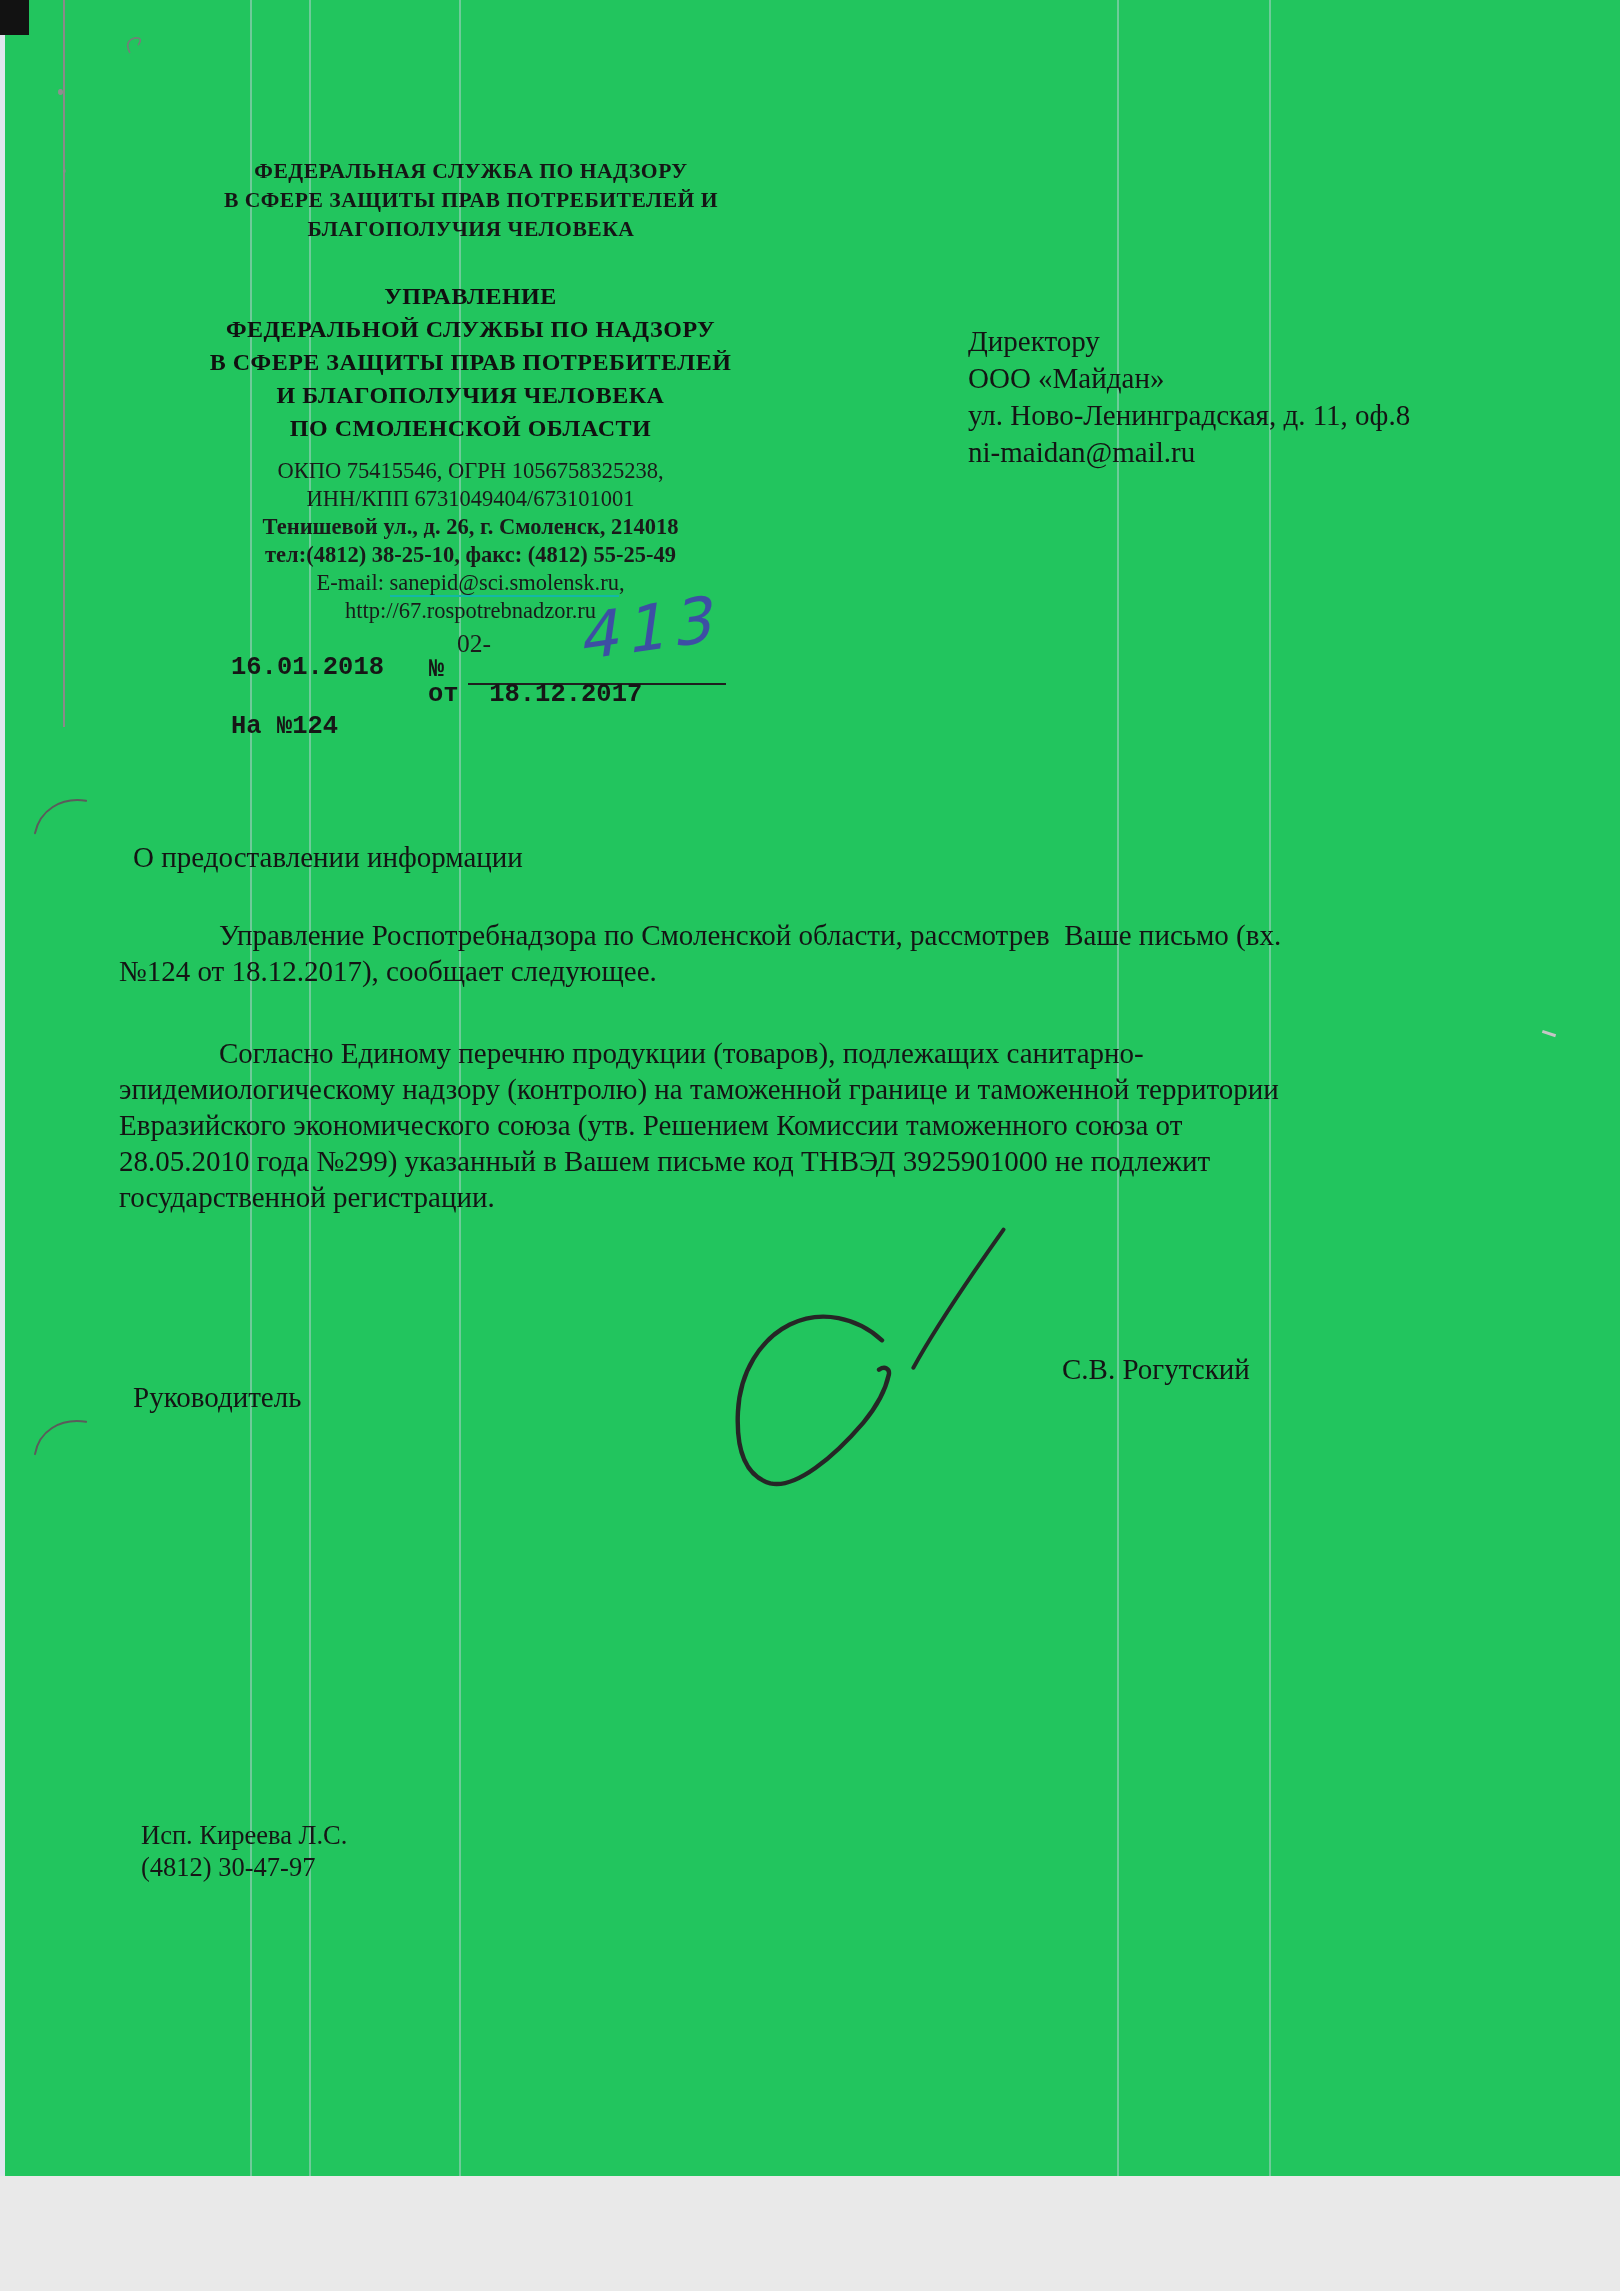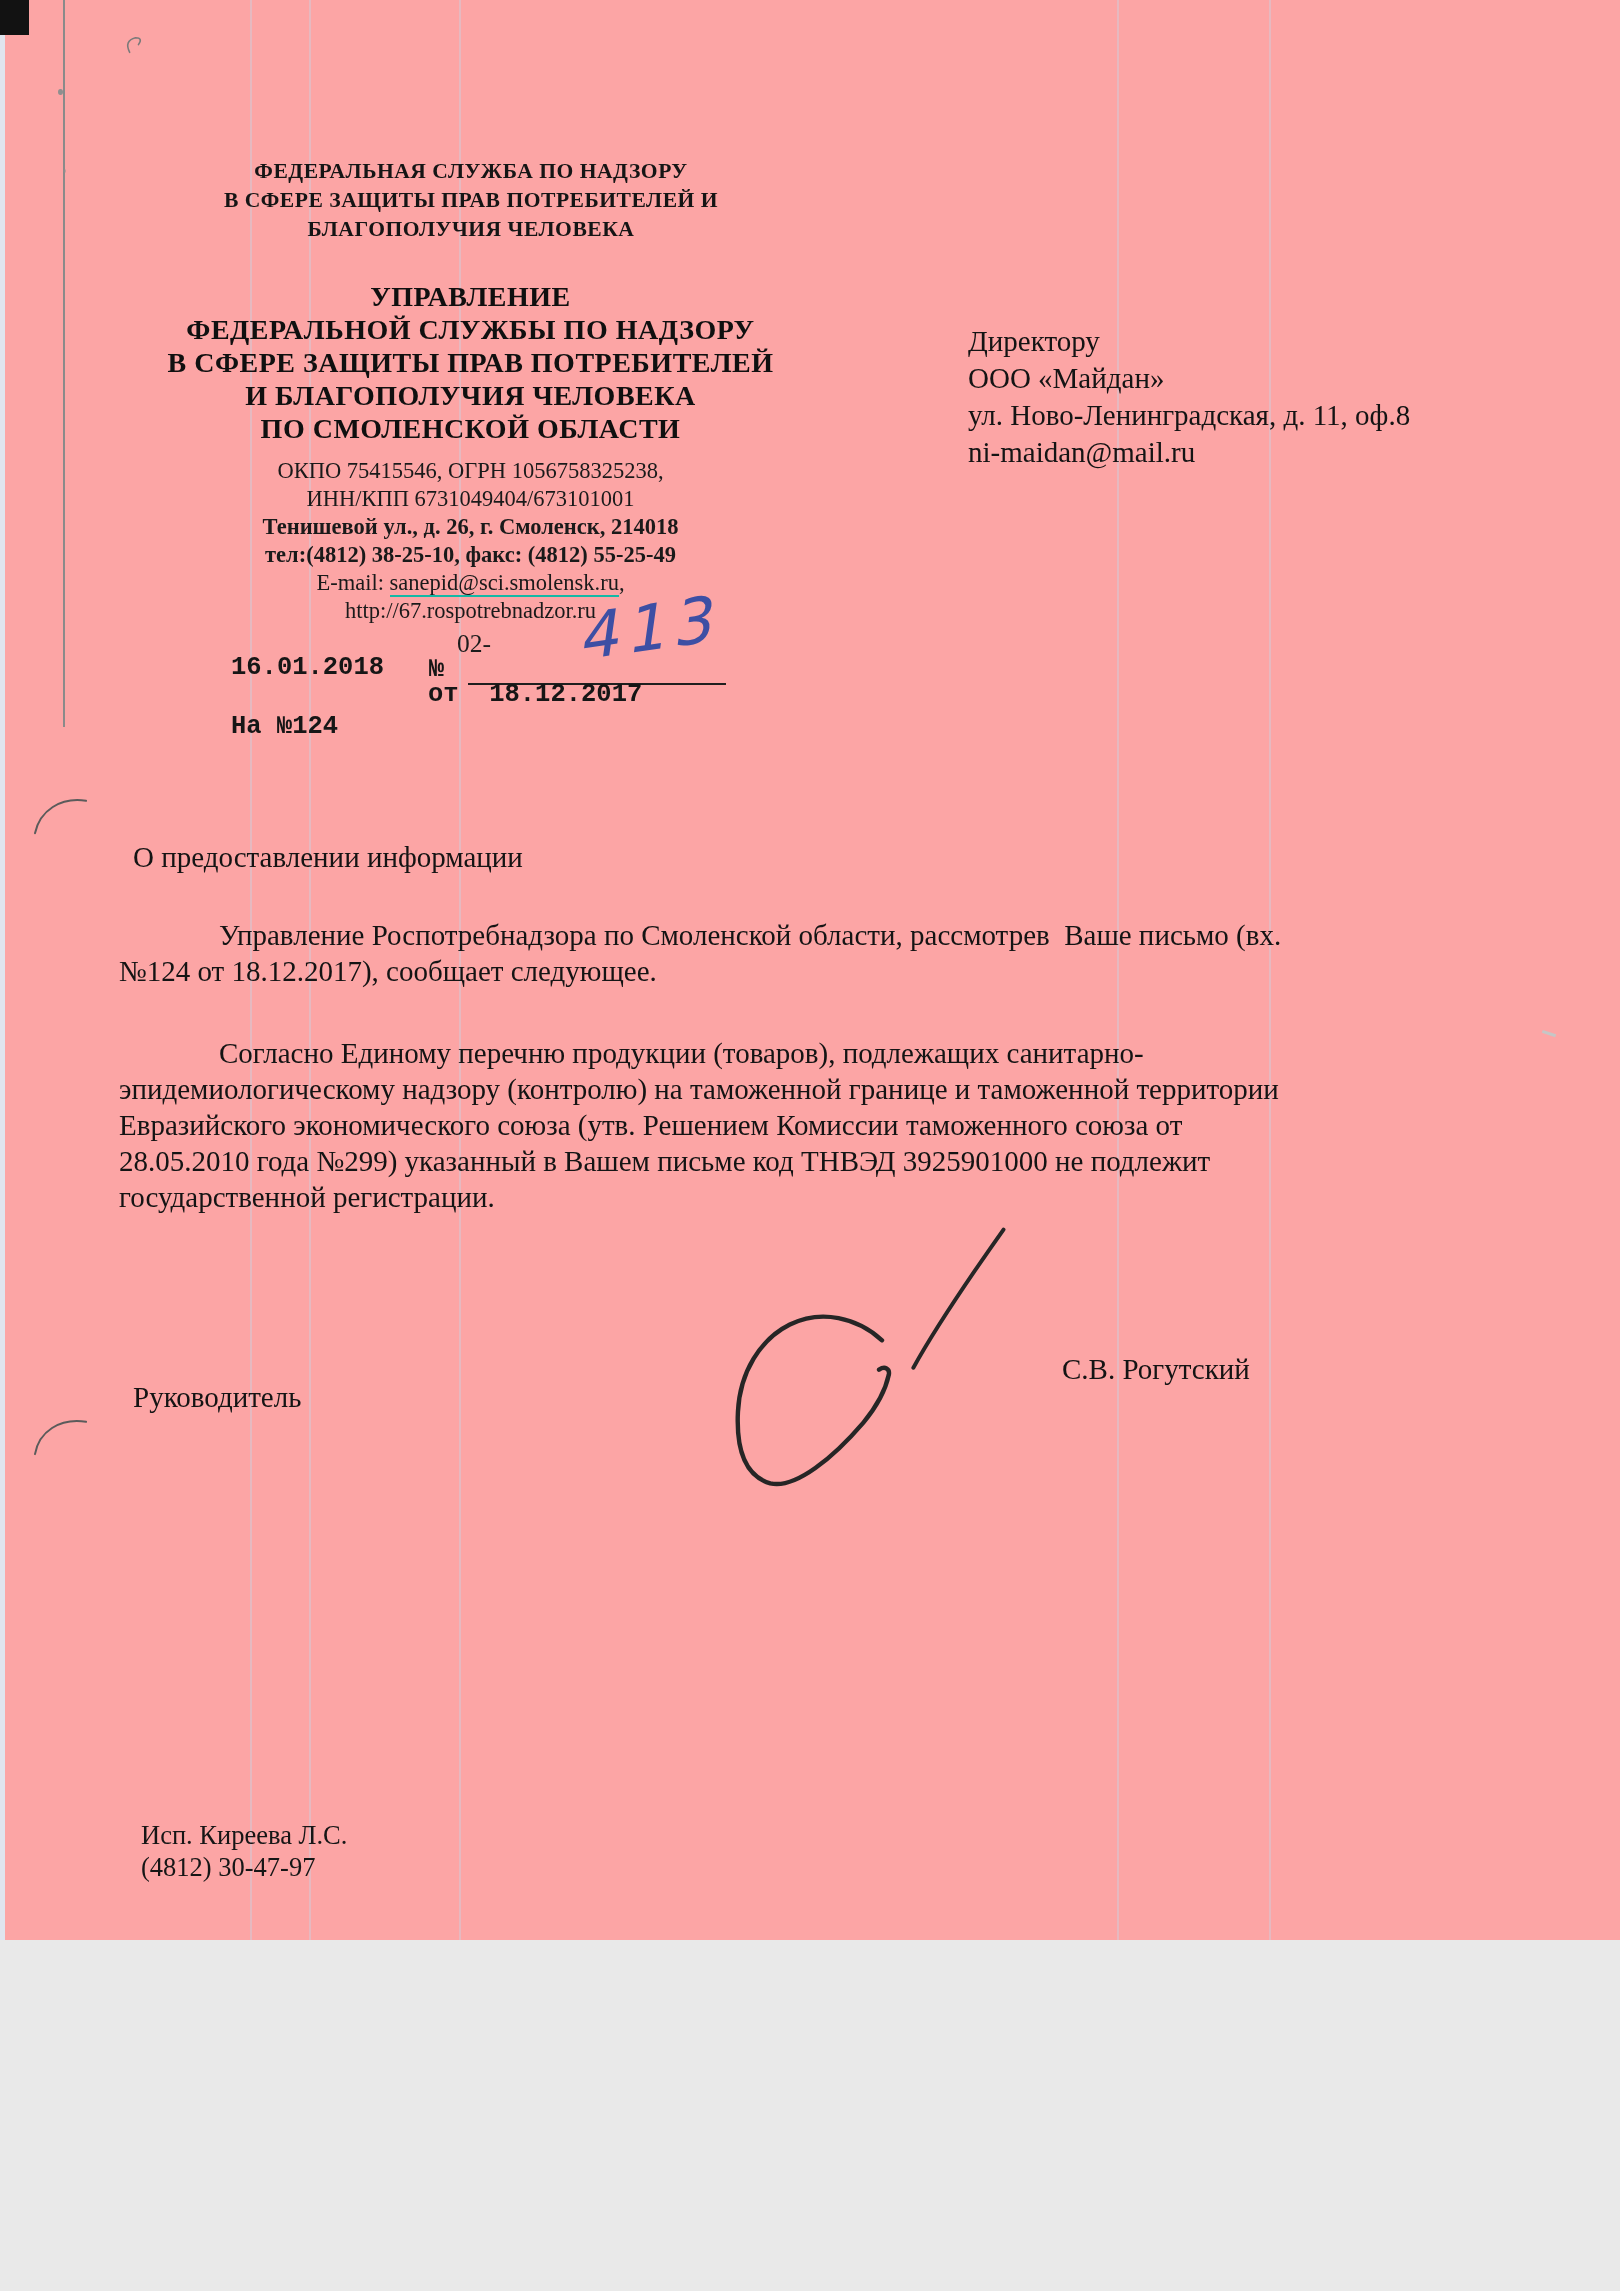--- a/index.html
+++ b/index.html
@@ -1,39 +1,39 @@
 <!DOCTYPE html>
 <html><head>
 <meta charset="utf-8">
 <style>
   html,body{margin:0;padding:0;background:#e9e9e9;}
   .page{
     position:relative;
-    width:1620px;height:1940px;
-    background:#fca5a5;
+    width:1620px;height:2176px;
+    background:#22c55e;
     overflow:hidden;
     font-family:"Liberation Serif", serif;
     color:#1c1c1c;
     text-decoration:underline;
   }
   .abs{position:absolute;}
   
   .edge-strip{left:0;top:0;width:4.9px;height:100%;background:#e0e5ee;}
   .corner-square{left:0;top:0;width:29px;height:35px;background:#121212;}
   .scanline{top:0;width:2px;background:#8a8a8a;}
   .streak{top:0;width:2px;height:100%;background:#ccd3e2;opacity:.45;}
   .speck{background:#8f8f8f;border-radius:50%;}
   
   .lh-parent{
     left:118px;top:157px;width:706px;text-align:center;
     font-weight:bold;font-size:21.6px;line-height:29px;letter-spacing:0.5px;color:#151515;
   }
   .lh-org{
     left:98px;top:280px;width:745px;text-align:center;
-    font-weight:bold;font-size:28px;line-height:33px;letter-spacing:0.5px;color:#101010;
+    font-weight:bold;font-size:24px;line-height:33px;letter-spacing:0.5px;color:#101010;
   }
   .lh-req{
     left:98px;top:457px;width:745px;text-align:center;
     font-size:22.5px;line-height:28px;color:#1a1a1a;
   }
   .lh-req .bold{font-weight:bold;}
   .lh-req .u{border-bottom:2px solid #14b8a6;}
   
   .mono{
     font-family:"Liberation Mono", monospace;

